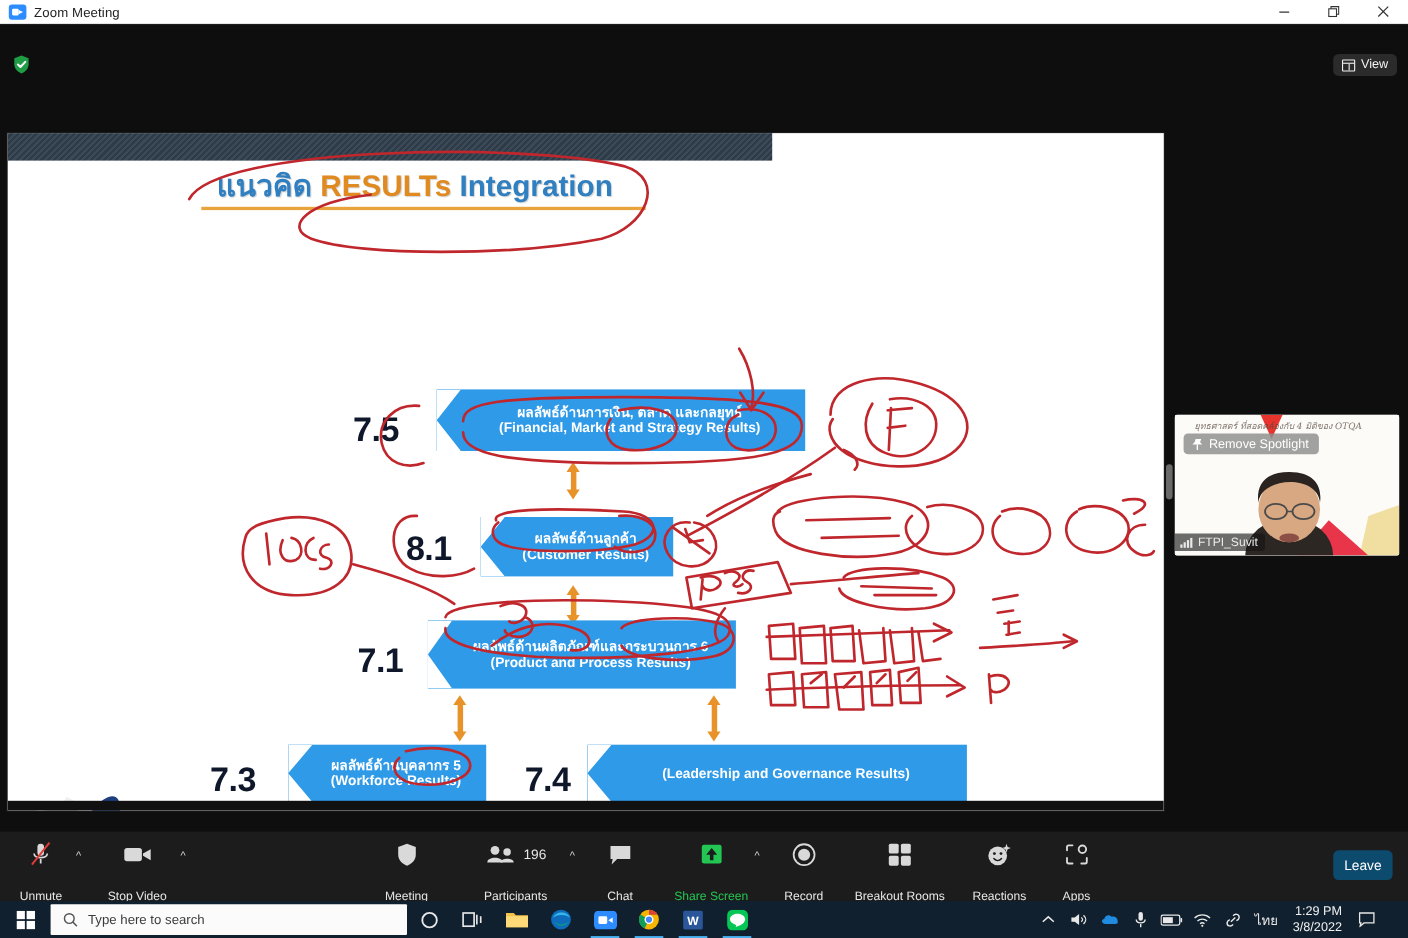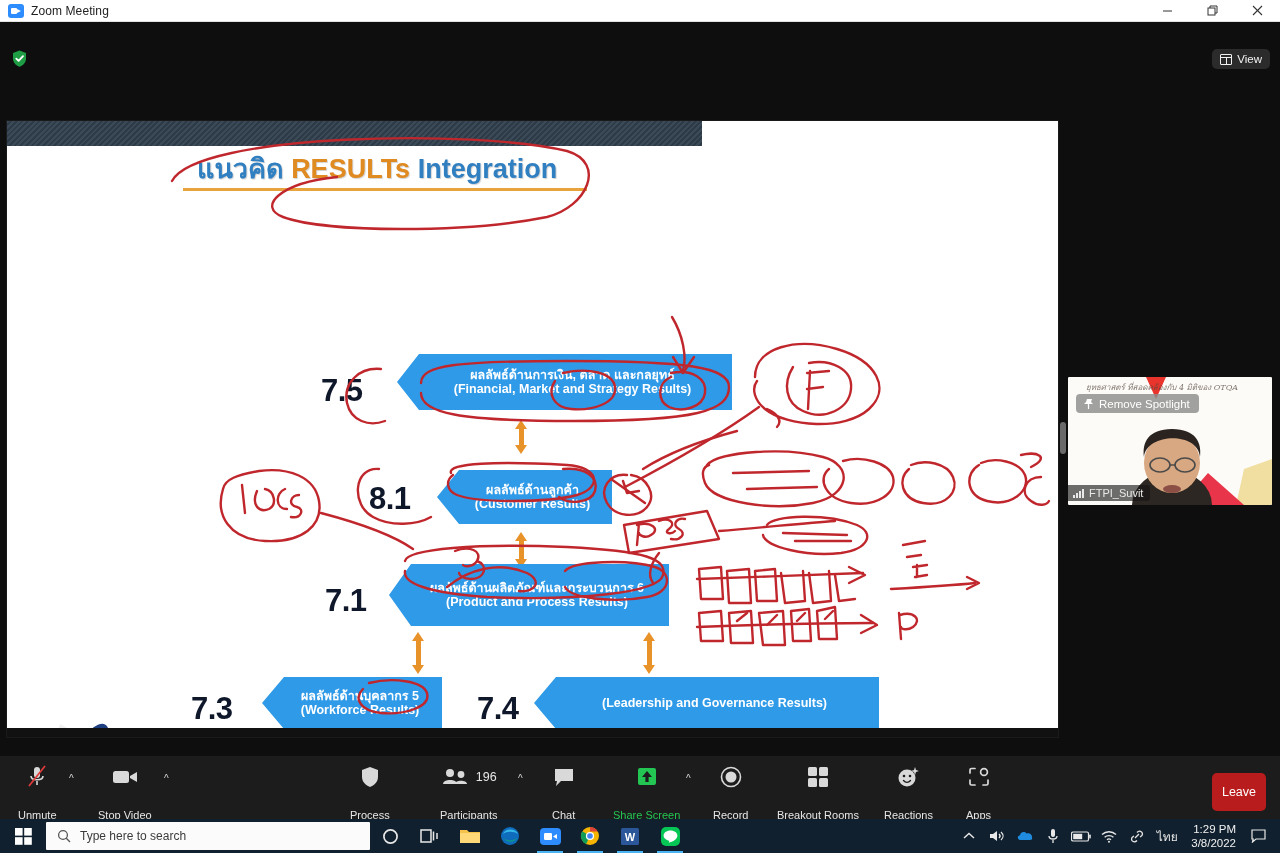--- a/index.html
+++ b/index.html
@@ -176,22 +176,22 @@
   .ctrl {
     position: absolute; top: 8px; display: flex; flex-direction: column;
     align-items: center; gap: 19px; color: #e6e6e6; font-size: 11px;
     white-space: nowrap;
   }
   .ctrl .glyph { height: 26px; display: flex; align-items: center; }
   .caret {
     position: absolute; top: 17px; color: #d8d8d8; font-size: 10px;
   }
   .leave-btn {
-    position: absolute; right: 14px; top: 17px; width: 54px; height: 38px;
-    background: #b91c1c; border-radius: 5px; color: #fff; font-size: 12.5px;
+    position: absolute; right: 14px; top: 17px; width: 54px; height: 27px;
+    background: #0c4a6e; border-radius: 5px; color: #fff; font-size: 12.5px;
     display: flex; align-items: center; justify-content: center; font-weight: 500;
   }
   .green { color: #23c653 !important; }
 
   
   .taskbar {
     position: absolute; left: 0; bottom: 0; width: 1280px; height: 34px;
     background: #11202e; display: flex; align-items: center;
   }
   .start {
@@ -206,21 +206,21 @@
   .tb-ico {
     width: 40px; height: 34px; display: flex; align-items: center;
     justify-content: center; position: relative;
   }
   .tb-ico.active:after {
     content: ""; position: absolute; left: 7px; right: 7px; bottom: 0;
     height: 2.5px; background: #4ab3f4;
   }
   .tray {
     margin-left: auto; display: flex; align-items: center; gap: 0;
-    padding-right: 8px; color: #e8e8e8; font-size: 11px;
+    padding-right: 24px; color: #e8e8e8; font-size: 11px;
   }
   .tray-item {
     width: 28px; height: 34px; display: flex; align-items: center;
     justify-content: center;
   }
   .clock {
     display: flex; flex-direction: column; align-items: flex-end;
     line-height: 1.25; font-size: 11.5px; padding: 0 8px; color: #f0f0f0;
   }
 </style>
@@ -481,21 +481,21 @@
         <span>Stop Video</span>
       </div>
       <div class="caret" style="left:164px;">^</div>
 
       <div class="ctrl" style="left:350px;">
         <span class="glyph">
           <svg width="18" height="22" viewBox="0 0 18 22">
             <path d="M9 1 L17 4 V11 C17 16 13 19.5 9 21 C5 19.5 1 16 1 11 V4 Z" fill="#d9d9d9"></path>
           </svg>
         </span>
-        <span>Process</span>
+        <span>Meeting</span>
       </div>
 
       <div class="ctrl" style="left:440px;">
         <span class="glyph" style="gap:4px;">
           <svg width="28" height="18" viewBox="0 0 28 18">
             <circle cx="9" cy="5" r="4" fill="#d9d9d9"></circle>
             <path d="M2 16 C2 10.5 16 10.5 16 16 Z" fill="#d9d9d9"></path>
             <circle cx="20" cy="6.5" r="3.4" fill="#d9d9d9"></circle>
             <path d="M14 16 C14 11.5 26 11.5 26 16 Z" fill="#d9d9d9"></path>
           </svg>

